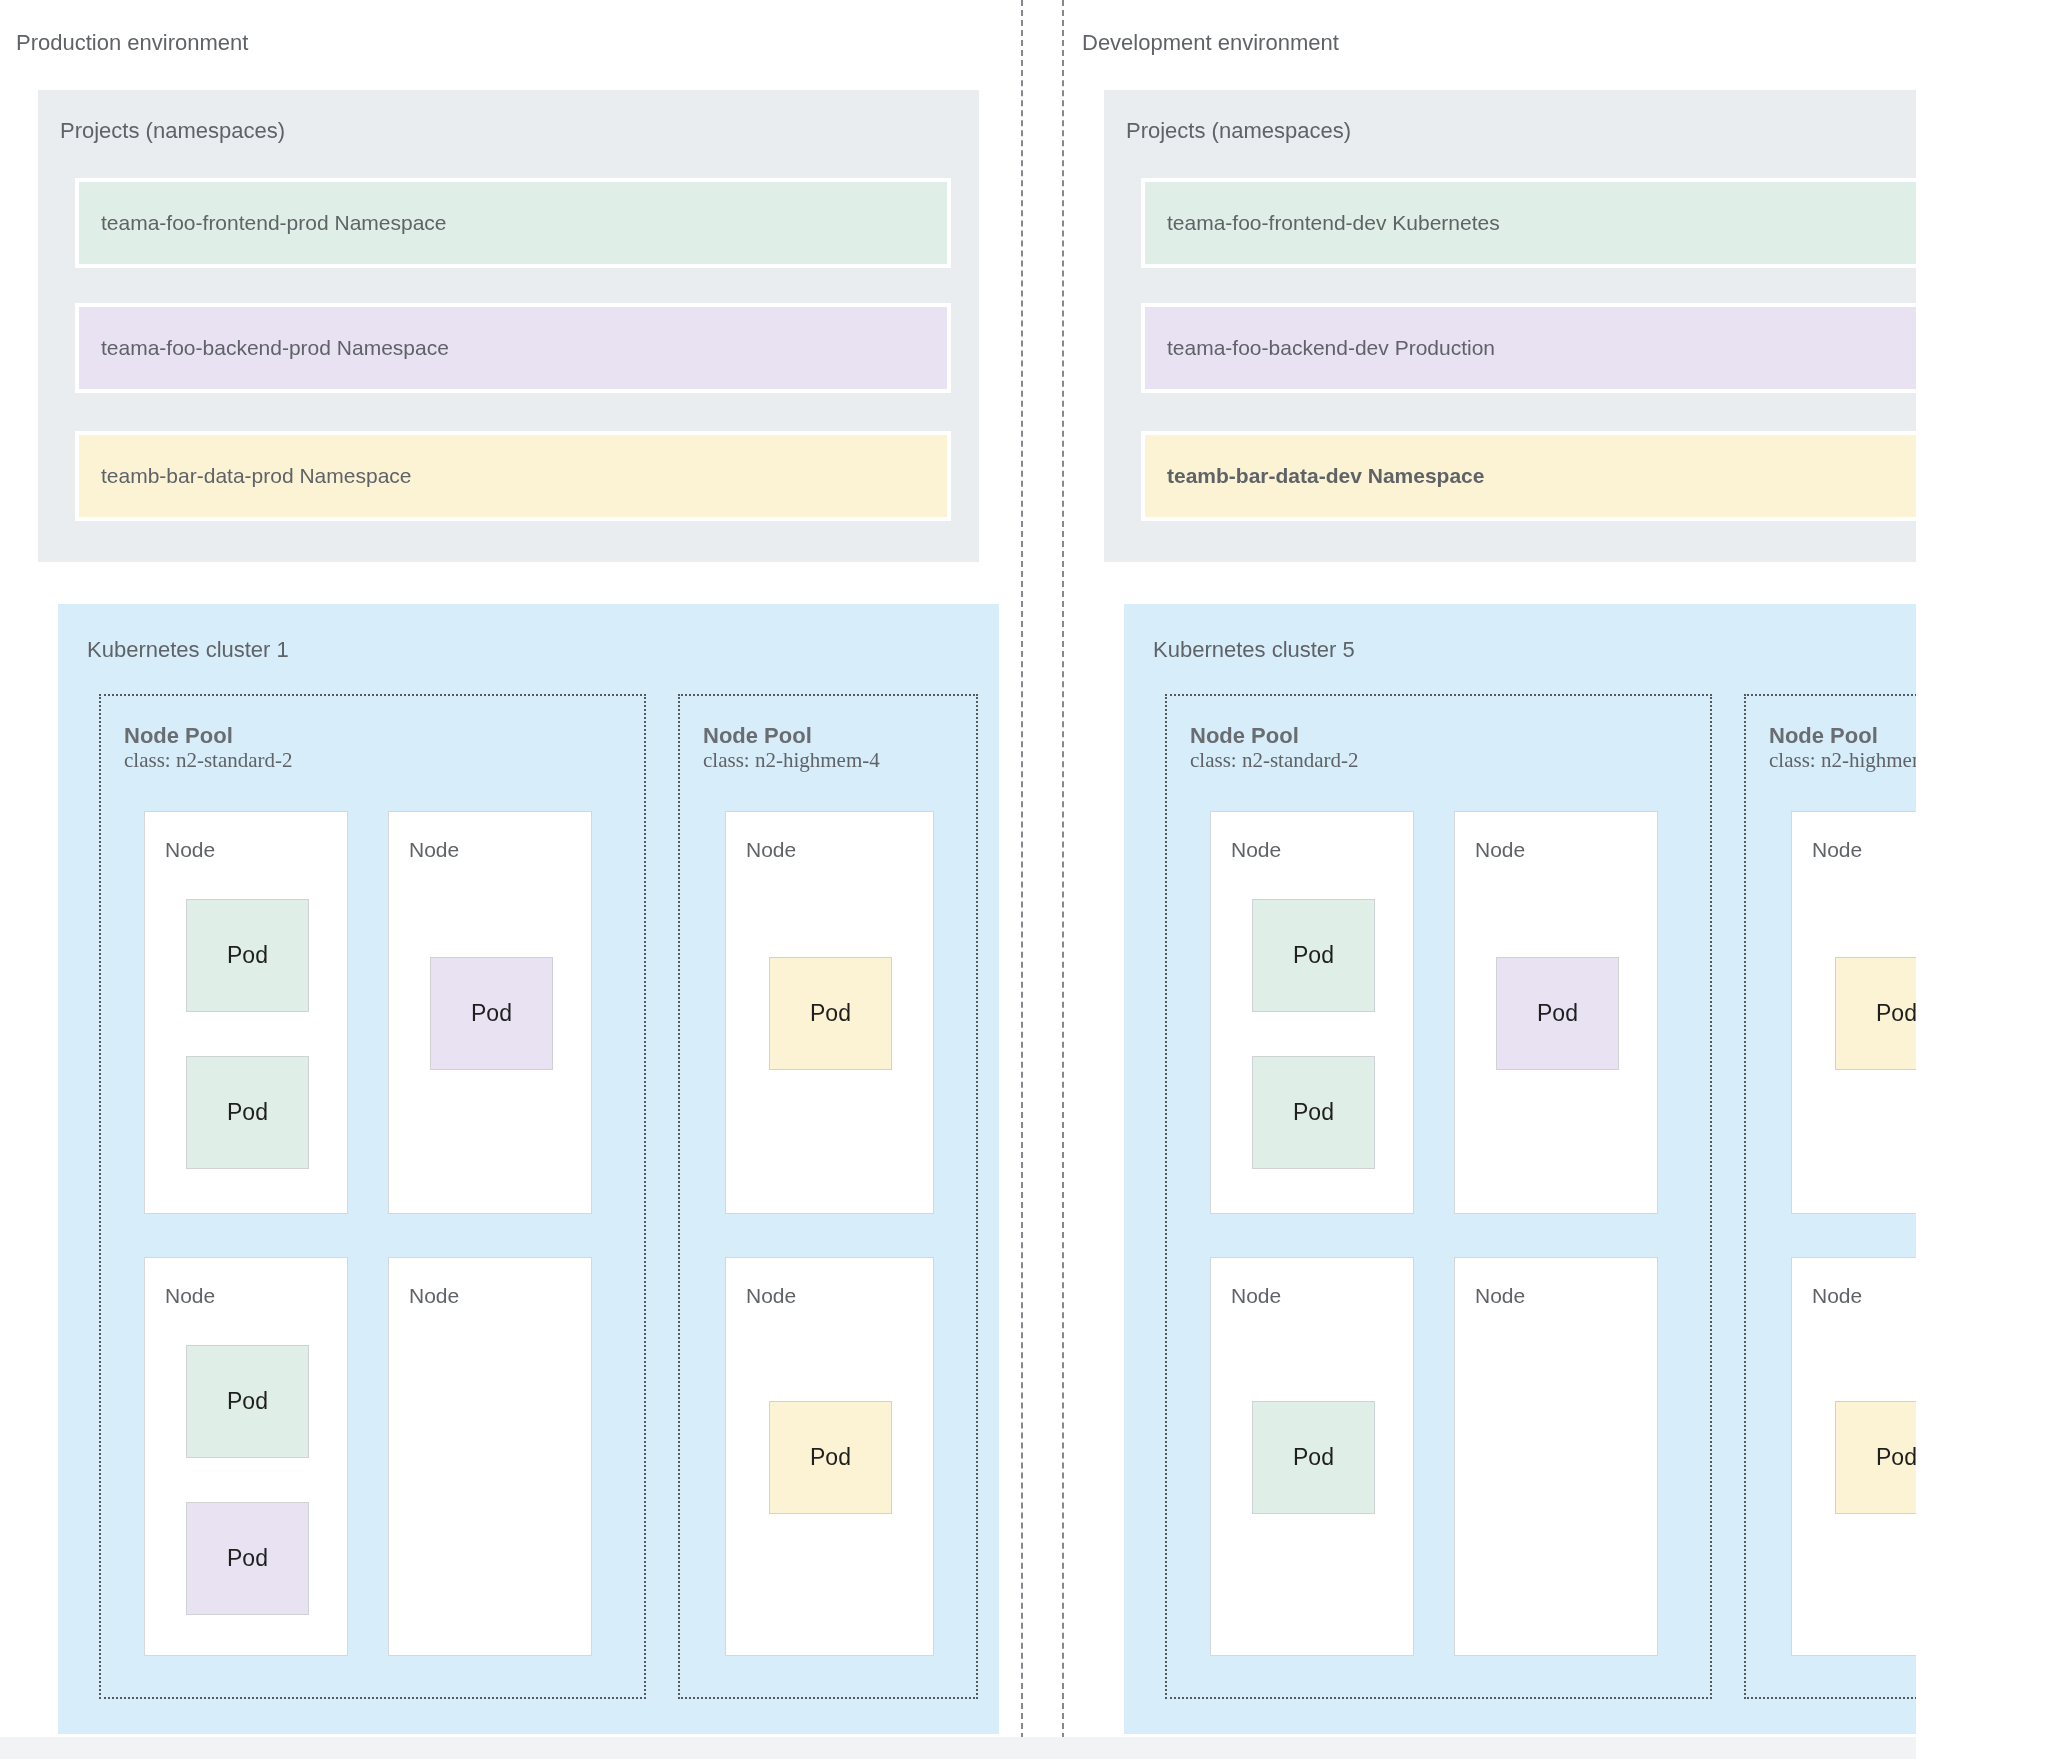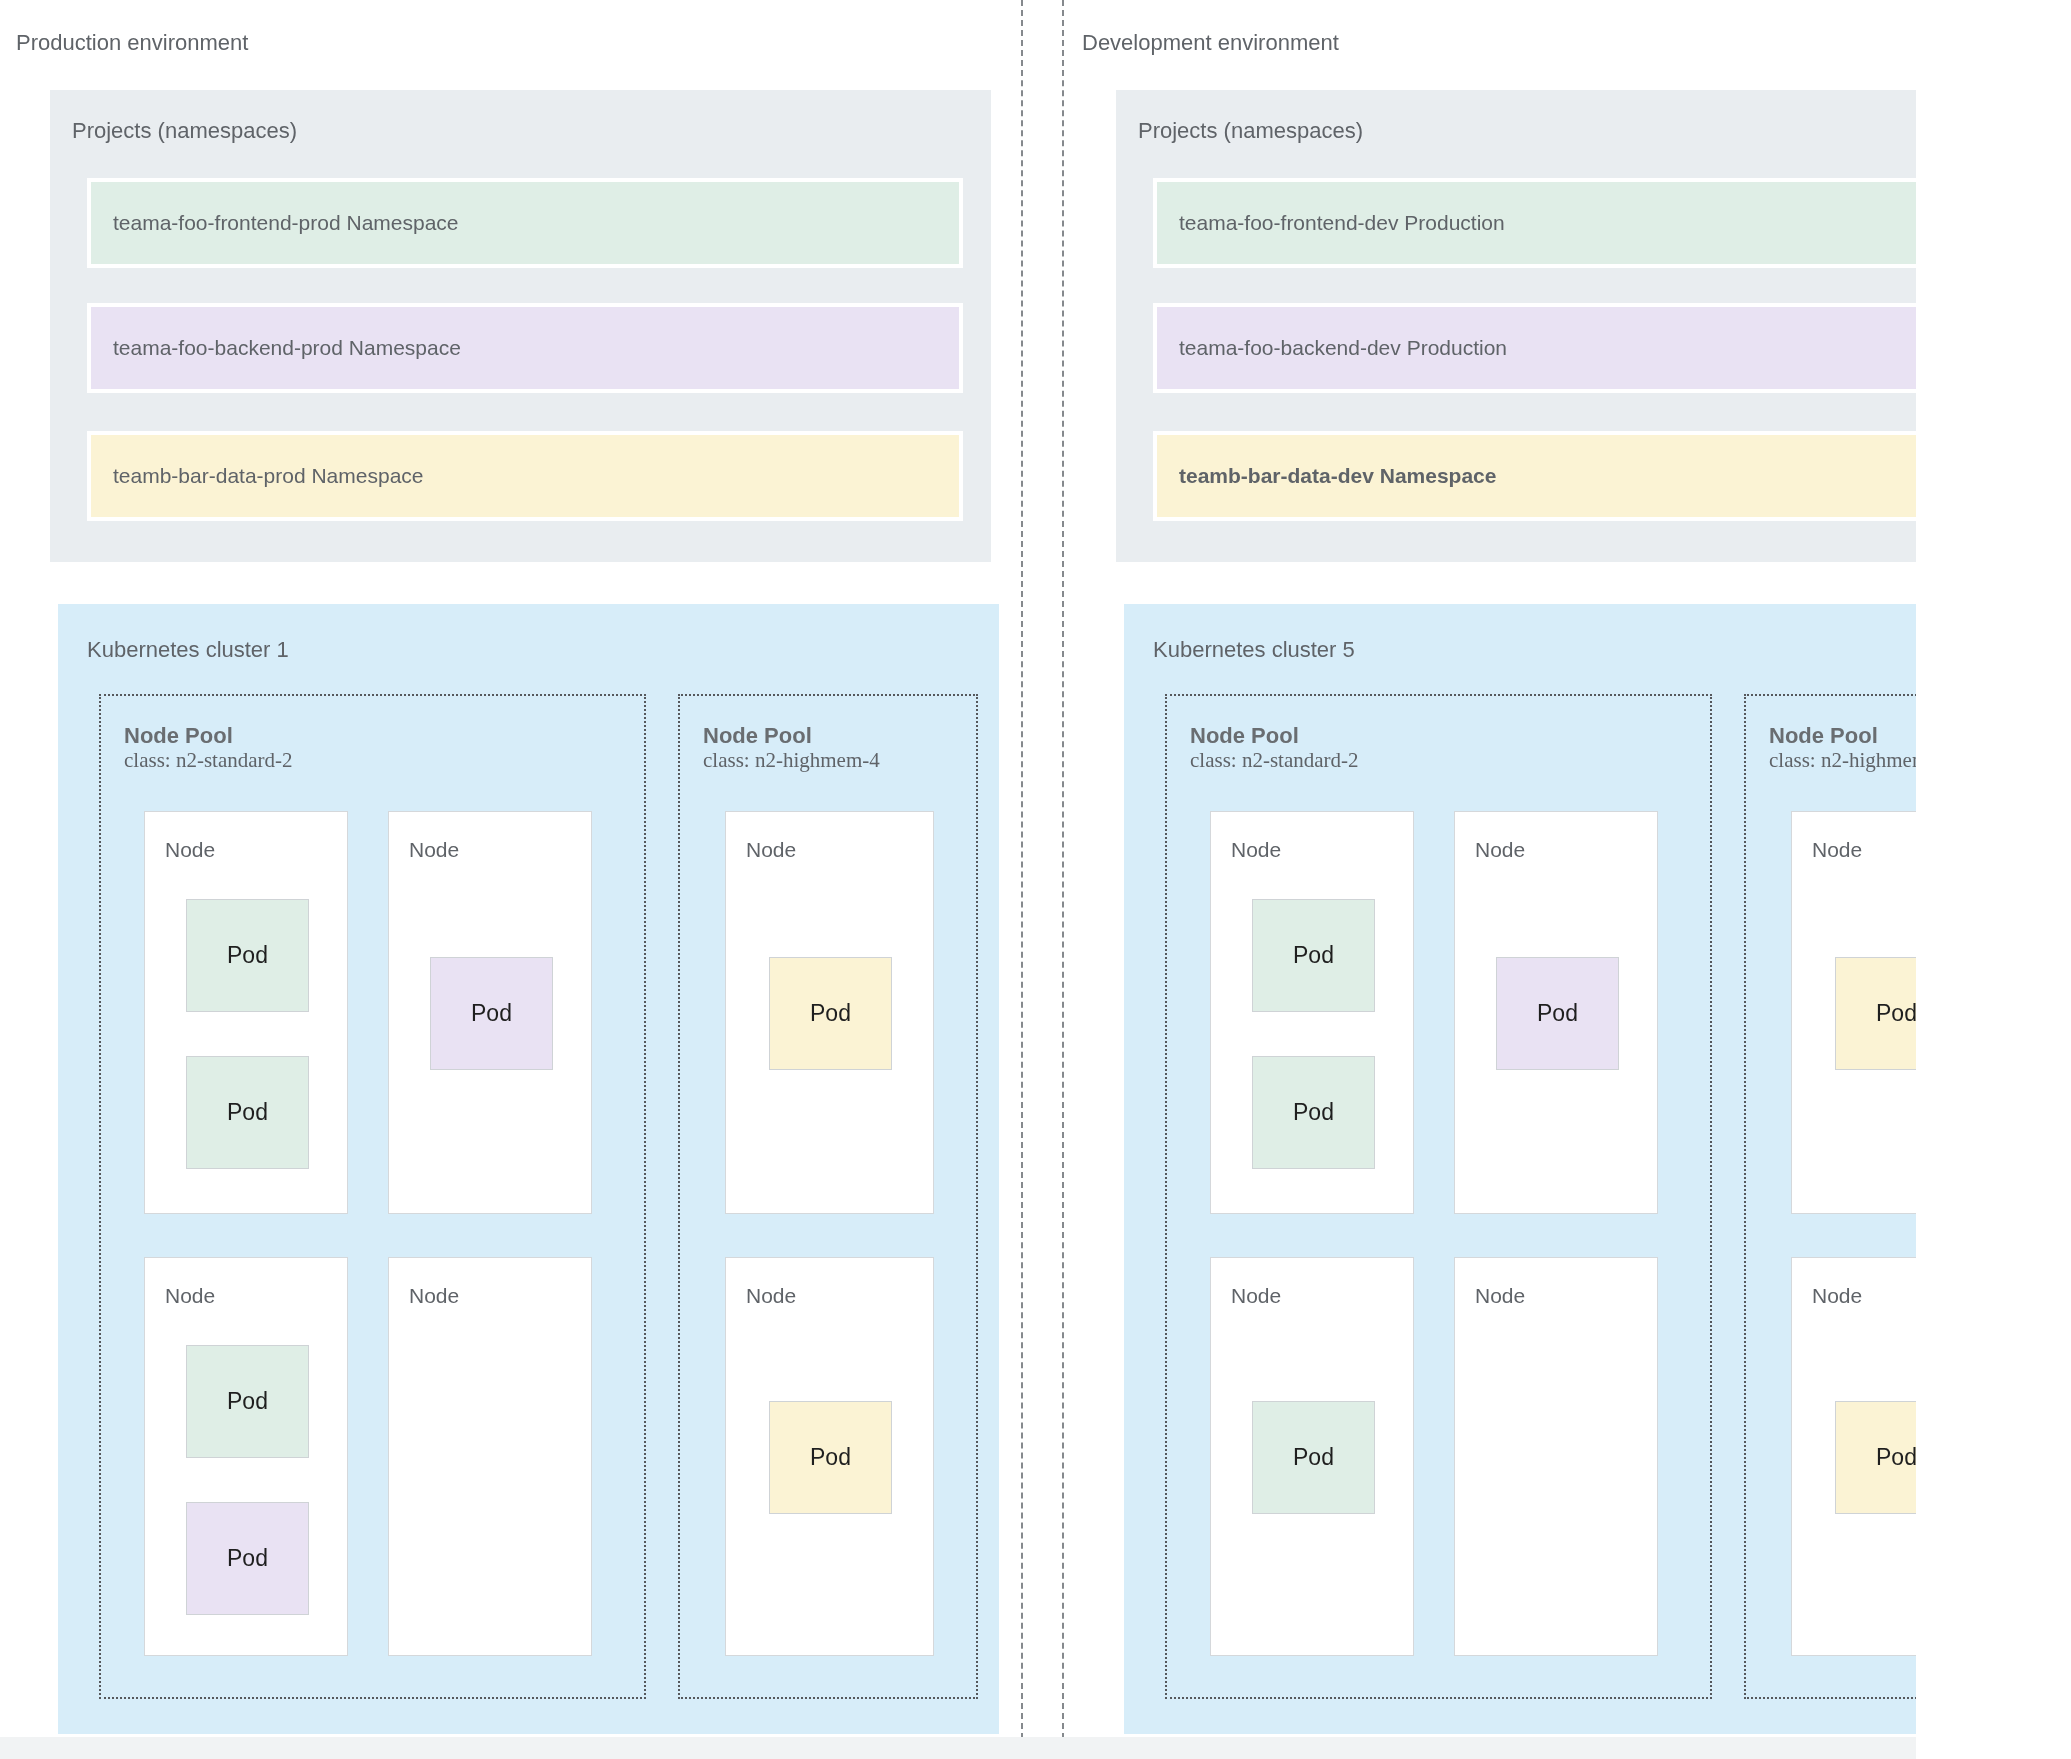--- a/index.html
+++ b/index.html
@@ -11,21 +11,20 @@
     overflow:hidden;
   }
   .env{position:absolute;top:0;width:1005px;height:1759px;}
   .env-title{
     position:absolute;left:16px;top:30px;
     font-size:22px;color:var(--text-gray);
   }
   .projects-box{
     position:absolute;left:38px;top:90px;width:941px;height:472px;
     background:var(--projects-bg);
-    margin-left:12px;
   }
   .projects-title{
     position:absolute;left:22px;top:28px;
     font-size:22px;color:var(--text-gray);
   }
   .ns-bar{
     position:absolute;left:37px;width:868px;height:82px;
     border:4px solid #ffffff;
     display:flex;align-items:center;
   }
@@ -148,21 +147,21 @@
             </div>
           </div>
         </div>
       </div>
     </div>
     <div class="env" style="left: 1066px;">
       <div class="env-title">Development environment</div>
       <div class="projects-box">
         <div class="projects-title">Projects (namespaces)</div>
         <div class="ns-bar c-green" style="top: 88px;">
-          <span class="ns-label">teama-foo-frontend-dev Production</span>
+          <span class="ns-label">teama-foo-frontend-dev Kubernetes</span>
         </div>
         <div class="ns-bar c-purple" style="top: 213px;">
           <span class="ns-label">teama-foo-backend-dev Production</span>
         </div>
         <div class="ns-bar c-yellow" style="top: 341px; font-weight: bold;">
           <span class="ns-label">teamb-bar-data-dev Namespace</span>
         </div>
       </div>
       <div class="cluster-box">
         <div class="cluster-title">Kubernetes cluster 5</div>

